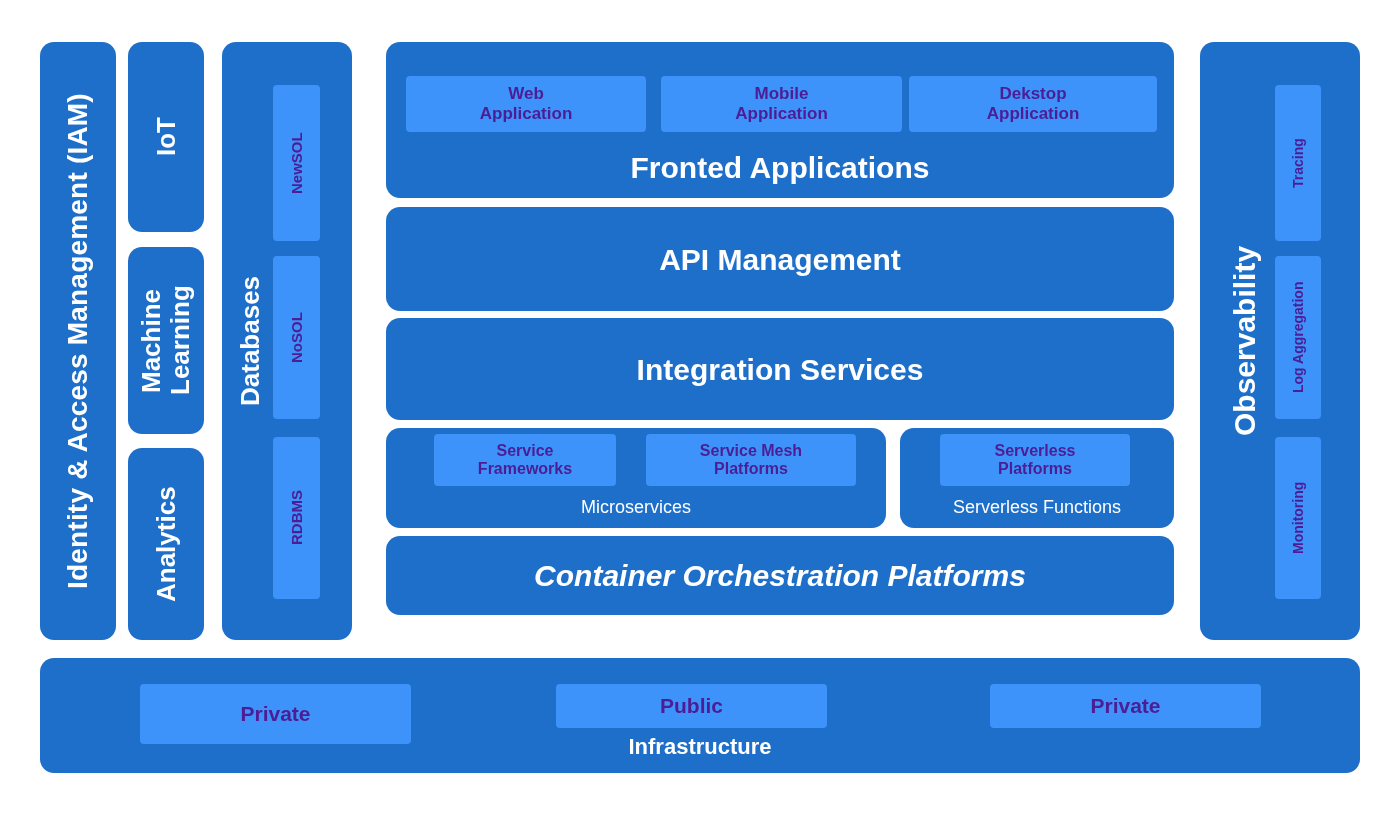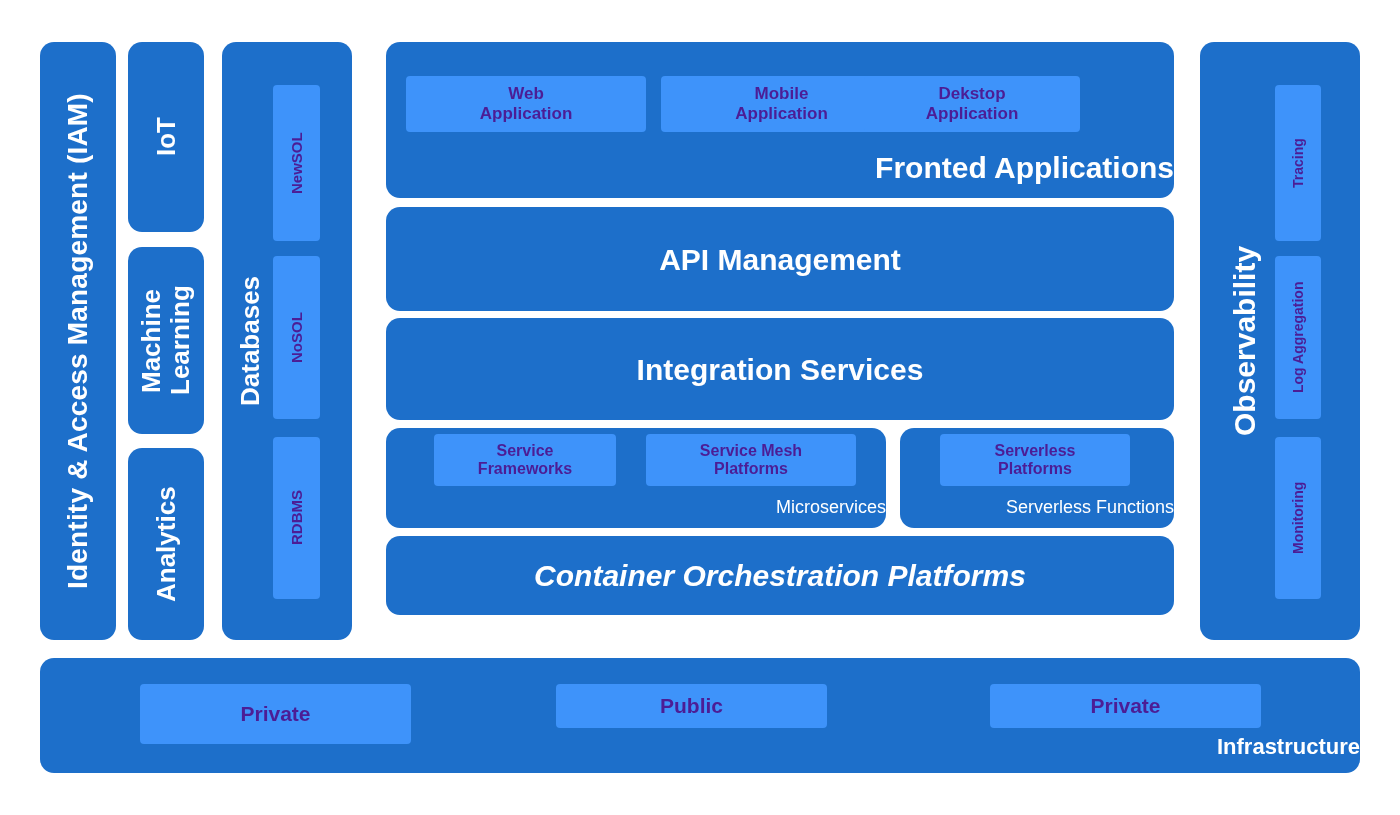--- a/index.html
+++ b/index.html
@@ -46,21 +46,21 @@
     line-height: 1.15;
   }
   .vert {
     writing-mode: vertical-rl;
     transform: rotate(180deg);
   }
   .lbl-bottom {
     position: absolute;
     left: 0;
     right: 0;
-    text-align: right;
+    text-align: center;
     color: #ffffff;
   }
   
   .t-iam   { font-size: 28px; font-weight: bold; letter-spacing: .2px; }
   .t-col2  { font-size: 26px; font-weight: bold; }
   .t-dbttl { font-size: 26px; font-weight: bold; }
   .t-dbsub { font-size: 15px; font-weight: bold; }
   .t-obs   { font-size: 30px; font-weight: bold; }
   .t-obsub { font-size: 14px; font-weight: bold; }
   .t-app   { font-size: 17px; font-weight: bold; }
@@ -121,21 +121,21 @@
       <span>Web</span><br>
       <span>Application</span>
     </span>
   </div>
   <div class="inner t-app" style="left:661px; top:76px; width:241px; height:56px;">
     <span>
       <span>Mobile</span><br>
       <span>Application</span>
     </span>
   </div>
-  <div class="inner t-app" style="left:864px; top:76px; width:216px; height:56px;">
+  <div class="inner t-app" style="left:909px; top:76px; width:248px; height:56px;">
     <span>
       <span>Dekstop</span><br>
       <span>Application</span>
     </span>
   </div>
 
   <div class="box t-big" style="left:386px; top:318px; width:788px; height:102px;">
     <span>Integration Services</span>
   </div>
 

